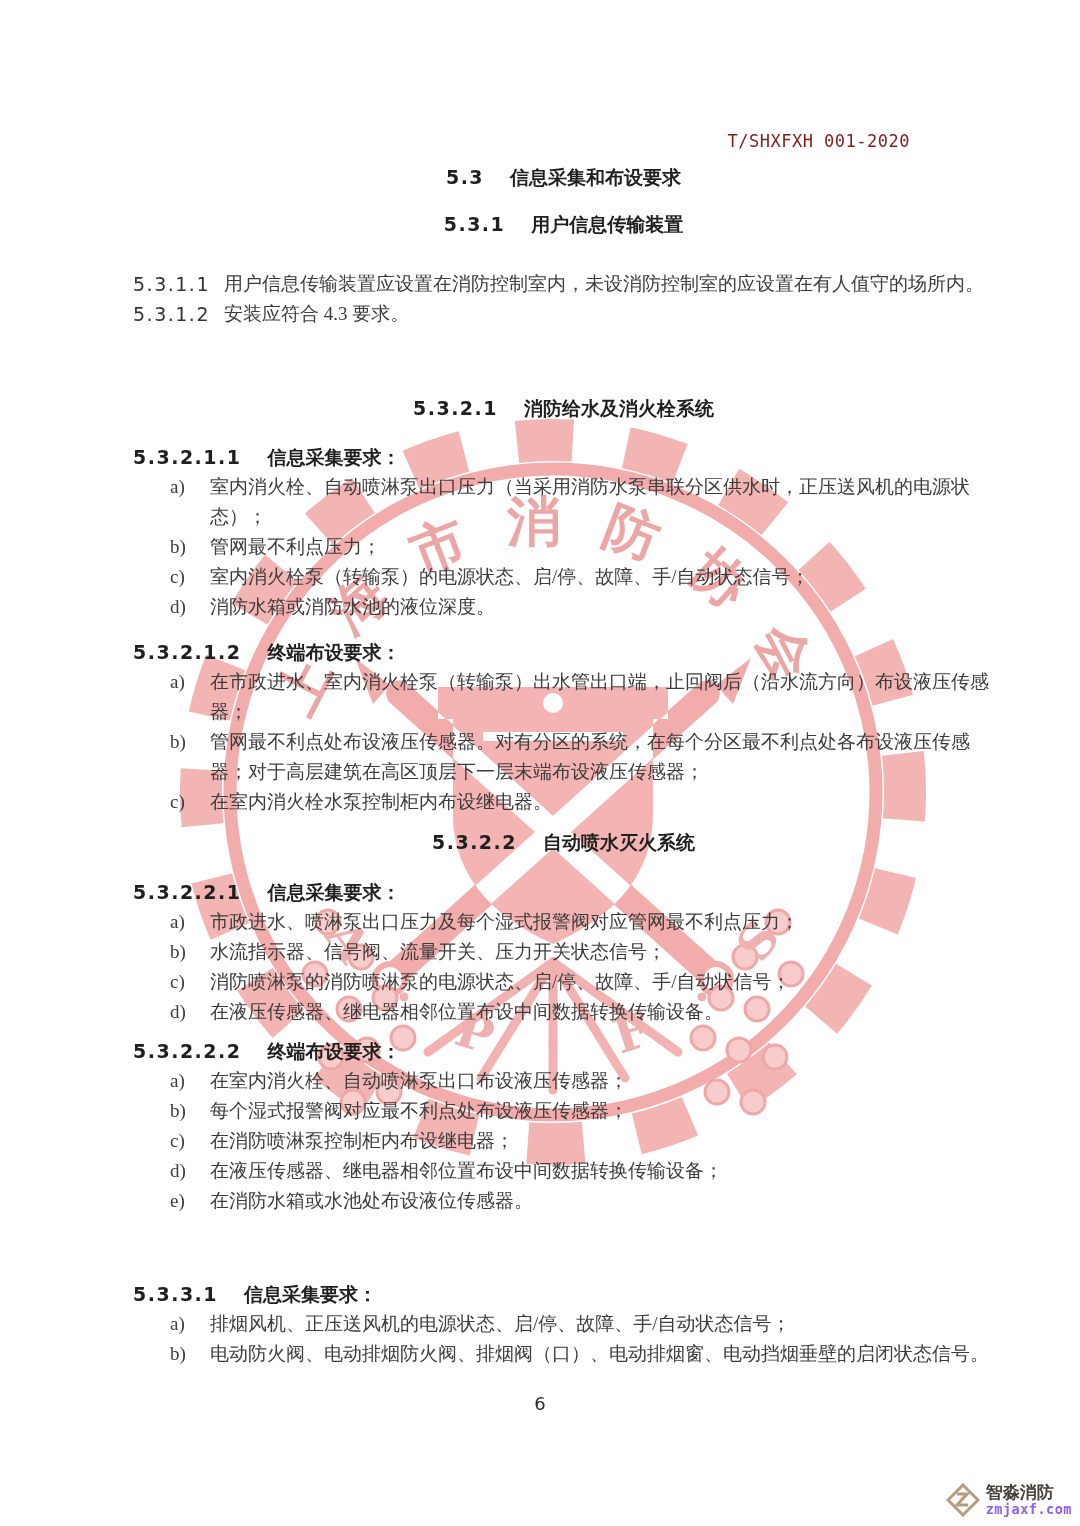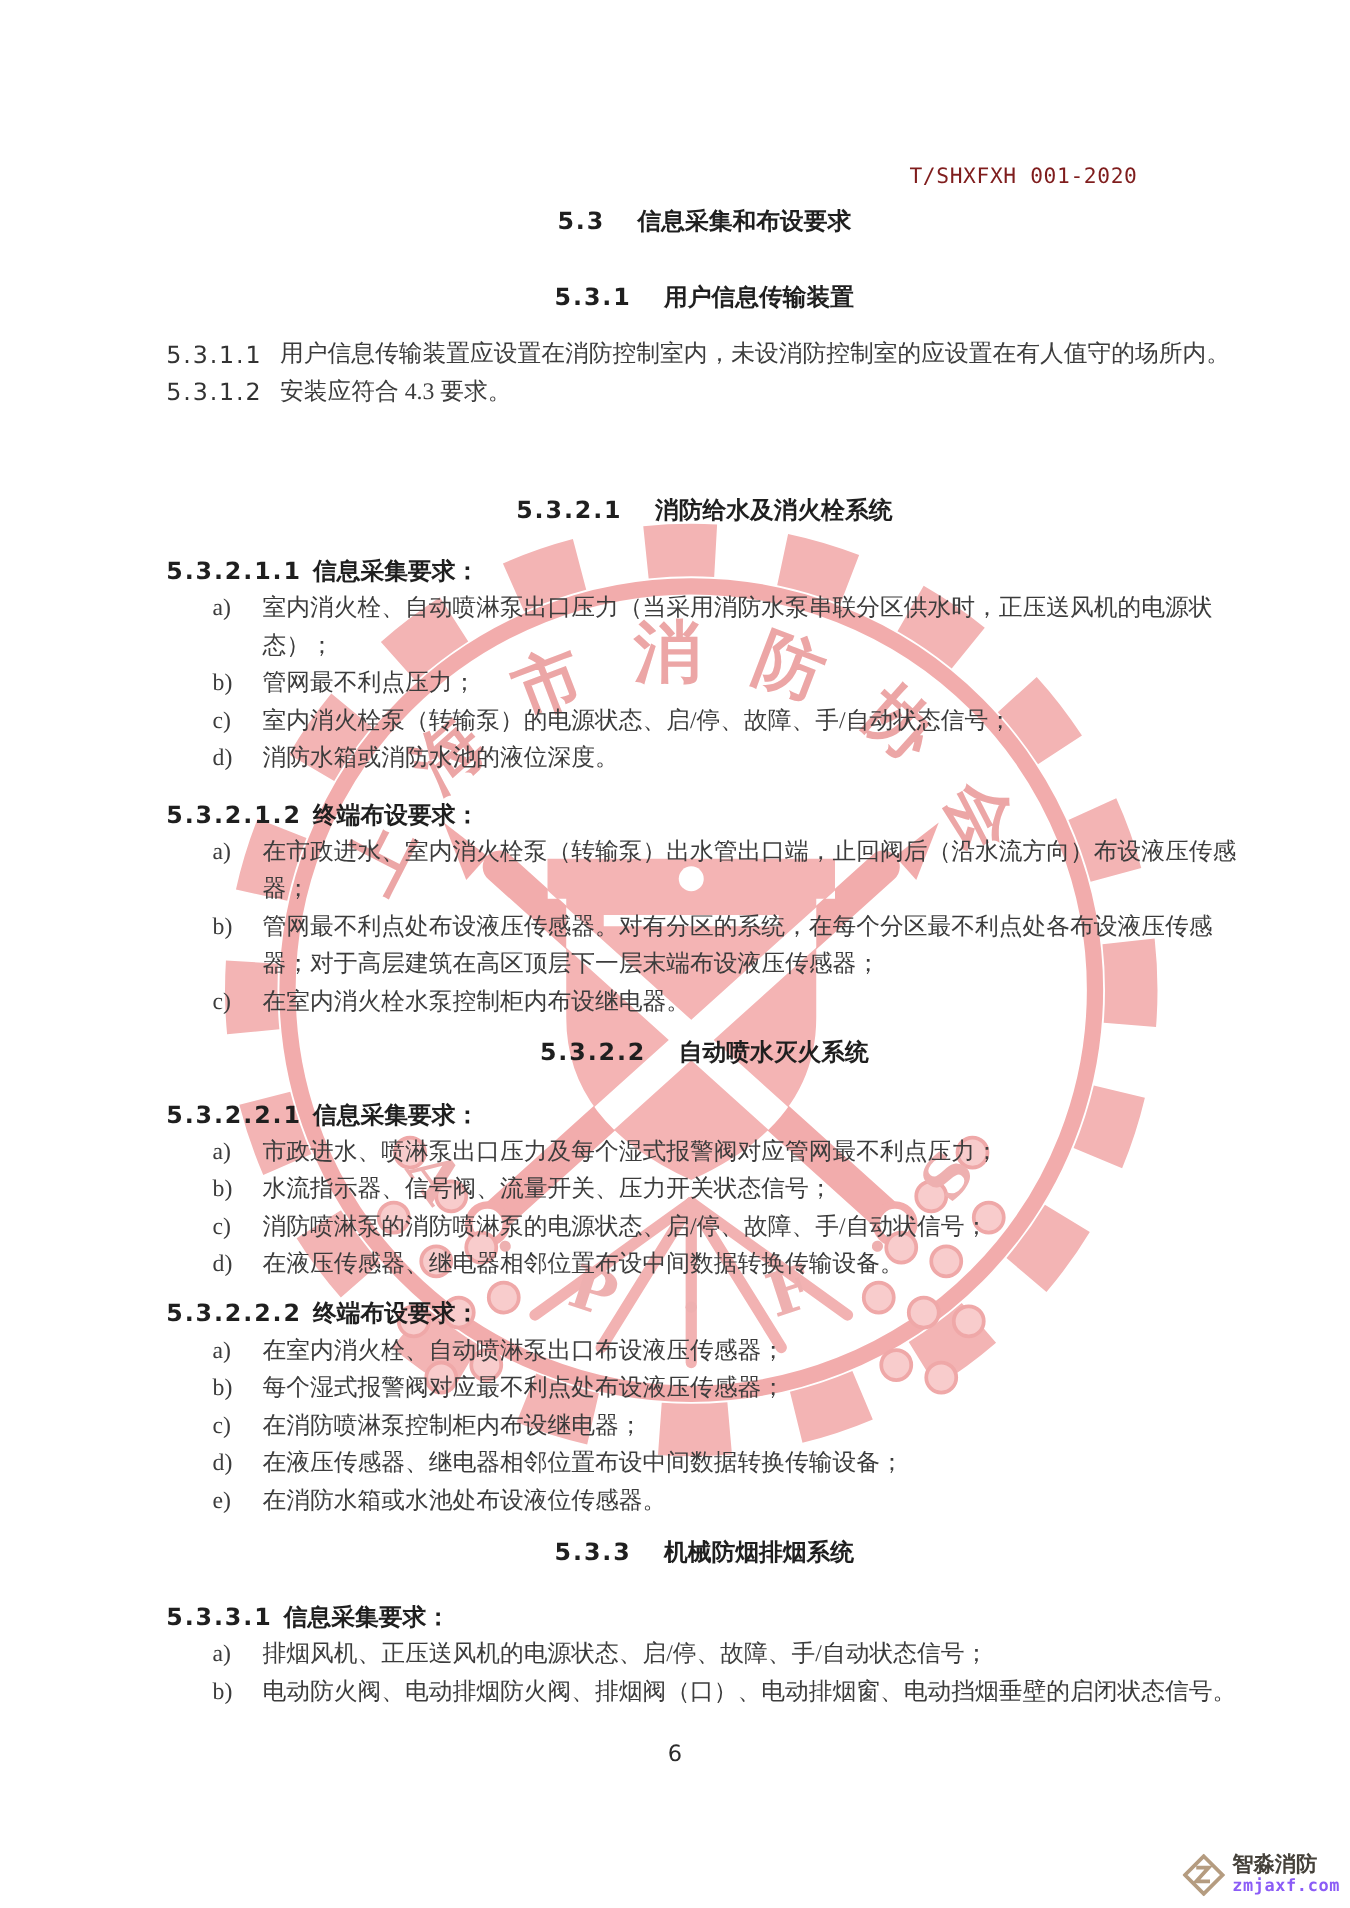--- a/index.html
+++ b/index.html
@@ -8,21 +8,21 @@
   .abs{position:absolute;left:133px;width:861px;z-index:2;}
   .doc-code{position:absolute;top:131px;right:170px;z-index:2;
             font-family:"DejaVu Sans Mono","Liberation Mono",monospace;
             font-size:17px;color:#7f1d1d;letter-spacing:0.5px;}
   .h1,.h2,.h3{font-family:"DejaVu Sans","Liberation Sans",sans-serif;
               font-weight:700;color:#1f1f1f;font-size:19px;line-height:26px;text-align:center;}
   .num{font-family:"DejaVu Sans","Liberation Sans",sans-serif;letter-spacing:1.5px;
        margin-right:26px;}
   .h4row{display:flex;line-height:30px;}
   .h4num{font-family:"DejaVu Sans","Liberation Sans",sans-serif;font-weight:700;
-         color:#1f1f1f;font-size:19px;letter-spacing:1.5px;margin-right:9px;flex:none;}
+         color:#1f1f1f;font-size:19px;letter-spacing:1.5px;margin-right:26px;flex:none;}
   .h4ttl{font-family:"DejaVu Sans","Liberation Sans",sans-serif;font-weight:700;
          color:#1f1f1f;font-size:19px;}
   .para{display:flex;font-size:19px;line-height:30px;}
   .pnum{flex:none;width:77px;font-family:"DejaVu Sans","Liberation Sans",sans-serif;
         letter-spacing:1.5px;color:#333;}
   .ptx{flex:1;margin-left:14px;}
   .item{display:flex;font-size:19px;line-height:30px;}
   .lbl{flex:none;margin-left:37px;width:40px;}
   .itx{width:784px;max-width:784px;}
   .page-num{position:absolute;top:1393px;left:0;width:1080px;text-align:center;
@@ -123,21 +123,21 @@
       <text x="390" y="660" transform="rotate(54 390 390)">A</text>
     </g>
   </svg>
 
   <div class="doc-code">T/SHXFXH 001-2020</div>
 
   <div class="abs h1" style="top:164px">
     <span class="num">5.3</span><span>信息采集和布设要求</span>
   </div>
 
-  <div class="abs h2" style="top:225px">
+  <div class="abs h2" style="top:211px">
     <span class="num">5.3.1</span><span>用户信息传输装置</span>
   </div>
 
   <div class="abs" style="top:269px">
     <div class="para">
       <span class="pnum">5.3.1.1</span>
       <span class="ptx">用户信息传输装置应设置在消防控制室内，未设消防控制室的应设置在有人值守的场所内。</span>
     </div>
     <div class="para">
       <span class="pnum">5.3.1.2</span>
@@ -239,23 +239,20 @@
     <div class="item">
         <span class="lbl">d)</span>
         <span class="itx">在液压传感器、继电器相邻位置布设中间数据转换传输设备；</span>
       </div>
     <div class="item">
         <span class="lbl">e)</span>
         <span class="itx">在消防水箱或水池处布设液位传感器。</span>
       </div>
   </div>
 
-  <div class="abs h2" style="top:1229px">
-    <span class="num">5.3.3</span><span>机械防烟排烟系统</span>
-  </div>
 
   <div class="abs" style="top:1279px">
     <div class="h4row">
       <span class="h4num">5.3.3.1</span>
       <span class="h4ttl">信息采集要求：</span>
     </div>
     <div class="item">
         <span class="lbl">a)</span>
         <span class="itx">排烟风机、正压送风机的电源状态、启/停、故障、手/自动状态信号；</span>
       </div>

